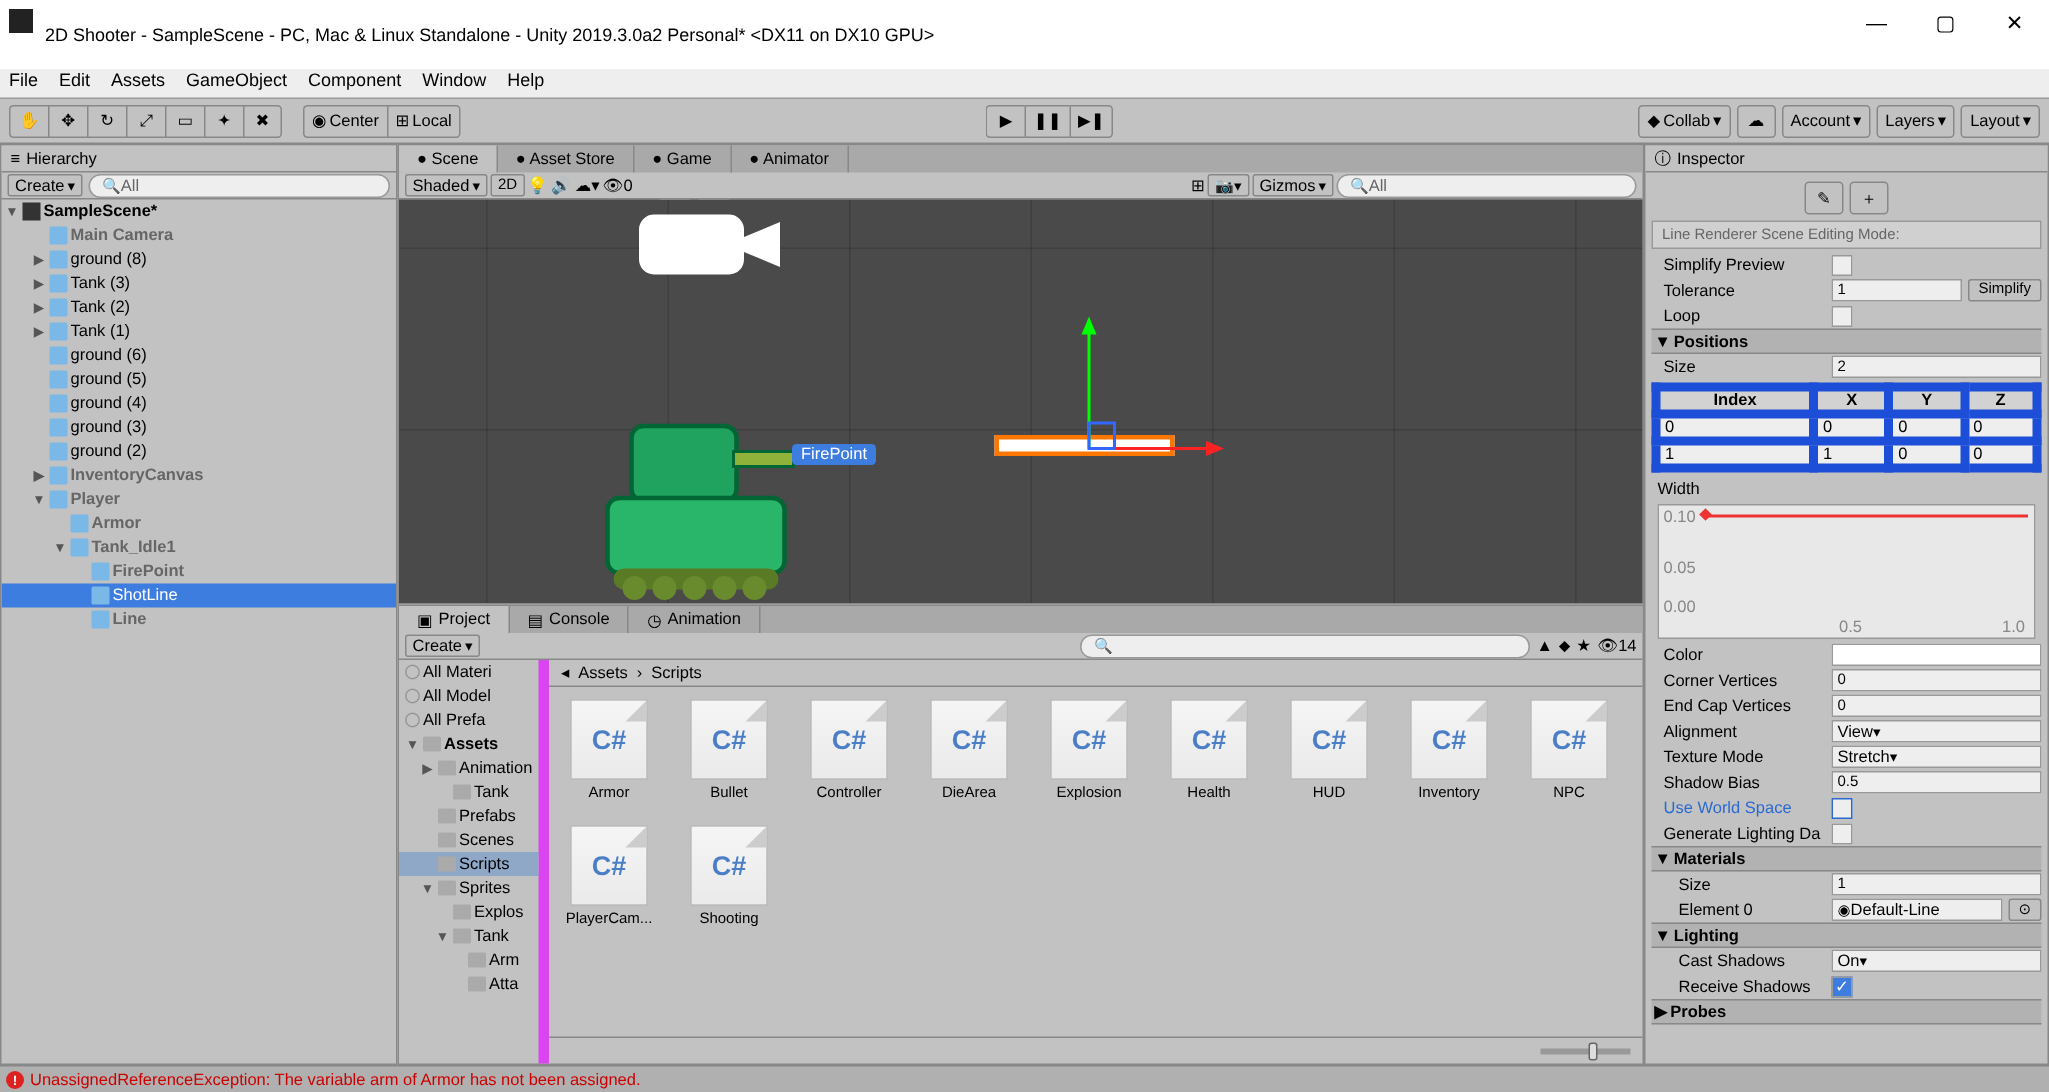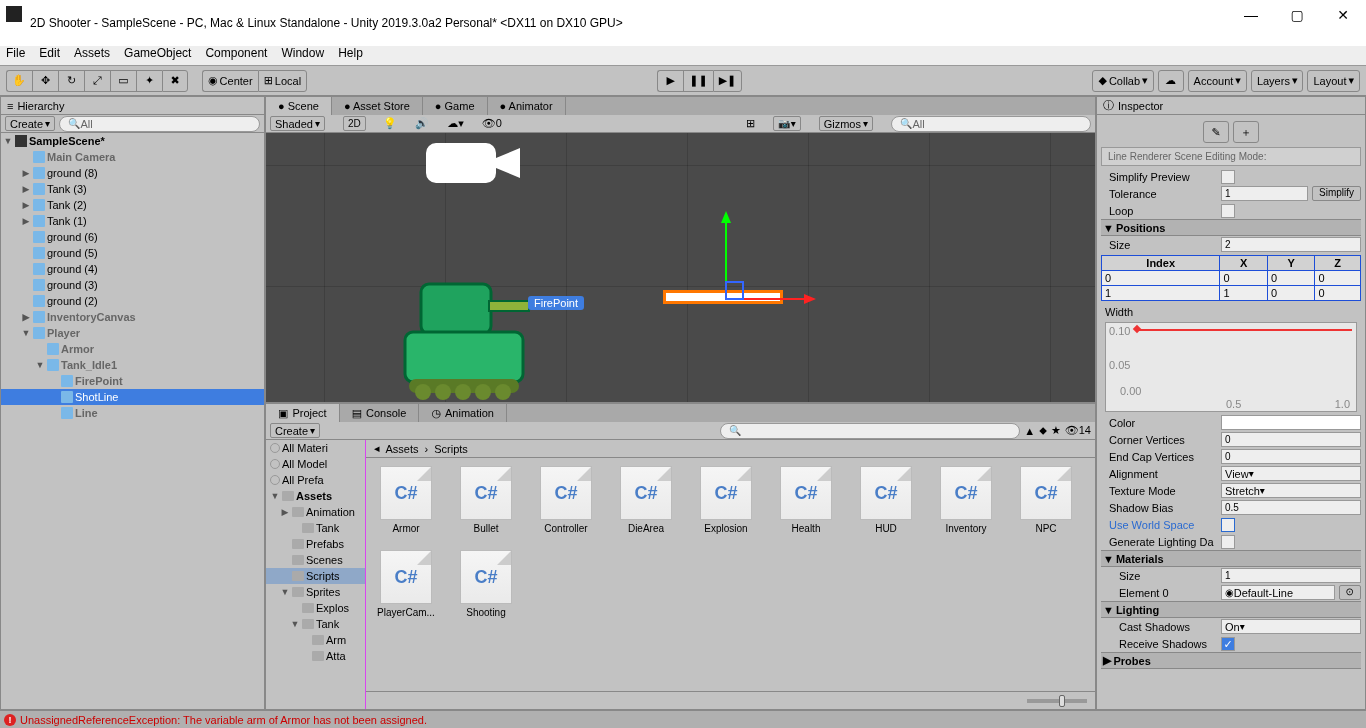--- a/index.html
+++ b/index.html
@@ -30,51 +30,51 @@
 .hier-item.sel { background:#3e7de0; color:#fff; }
 .fold { width:10px; font-size:9px; color:#555; display:inline-block; text-align:center; }
 .cube-icon { width:12px; height:12px; background:#7ab8e8; display:inline-block; border-radius:1px; }
 .scene-icon { width:12px; height:12px; background:#333; display:inline-block; }
 .hier-item.dim { color:#666;font-weight:bold; }
 .center-col { flex:1; display:flex; flex-direction:column; }
 .scene-panel { flex:1; display:flex; flex-direction:column; border:1px solid #888; }
 .scene-tabs { height:18px; display:flex; align-items:center; background:#a9a9a9; }
 .scene-tab { padding:0 12px; height:18px; display:flex; align-items:center; gap:4px; border-right:1px solid #888; font-size:11px; }
 .scene-tab.active { background:#c2c2c2; }
-.scene-tools { height:18px; display:flex; align-items:center; padding:0 4px; gap:18px; border-bottom:1px solid #888; }
+.scene-tools { height:18px; display:flex; align-items:center; padding:0 4px; gap:2px; border-bottom:1px solid #888; }
 .dd { background:#c2c2c2; border:1px solid #888; height:15px; padding:0 4px; font-size:10px; display:flex; align-items:center; gap:2px; border-radius:2px; }
 .scene-view { flex:1; position:relative; background:#4a4a4a; overflow:hidden; }
 .grid-line-v { position:absolute; top:0; bottom:0; width:1px; background:rgba(0,0,0,0.15); }
 .grid-line-h { position:absolute; left:0; right:0; height:1px; background:rgba(0,0,0,0.15); }
 .inspector { width:270px; }
 .insp-body { flex:1; overflow:auto; padding:2px 4px; }
 .insp-row { display:flex; align-items:center; height:17px; gap:4px; }
 .insp-lbl { width:116px; font-size:11px; padding-left:8px; }
 .insp-fld { flex:1; height:15px; background:#eee; border:1px solid #999; font-size:10px; padding:0 3px; display:flex; align-items:center; }
 .insp-chk { width:14px; height:14px; background:#eee; border:1px solid #999; }
 .insp-sec { height:17px; display:flex; align-items:center; background:#b2b2b2; font-size:11px; font-weight:bold; padding-left:2px; border-top:1px solid #888; border-bottom:1px solid #888; gap:2px; }
 .btn-sm { background:#c2c2c2; border:1px solid #888; height:15px; padding:0 6px; font-size:10px; border-radius:2px; }
 .project-panel { flex:1; }
-.proj-left { width:100px; border-right:1px solid #d946ef; overflow:hidden; }
+.proj-left { width:100px; border-right:7px solid #d946ef; overflow:hidden; }
 .proj-body { flex:1; display:flex; min-height:0; }
 .proj-main { flex:1; display:flex; flex-direction:column; }
 .proj-crumb { height:18px; border-bottom:1px solid #888; display:flex; align-items:center; padding:0 8px; gap:6px; font-size:11px; }
 .proj-grid { flex:1; display:flex; flex-wrap:wrap; align-content:flex-start; padding:8px; gap:16px; overflow:auto; }
 .proj-item { width:64px; display:flex; flex-direction:column; align-items:center; gap:3px; }
 .cs-icon { width:52px; height:54px; background:linear-gradient(#f5f5f5,#eaeaea); border:1px solid #bbb; position:relative; display:flex; align-items:center; justify-content:center; }
 .cs-icon::before { content:""; position:absolute; top:0; right:0; width:14px; height:14px; background:linear-gradient(135deg,transparent 48%, #ccc 52%); }
 .cs-txt { color:#4a7ec7; font-size:18px; font-weight:bold; }
 .proj-item-lbl { font-size:10px; text-align:center; width:64px; overflow:hidden; white-space:nowrap; text-overflow:ellipsis; }
 .status-bar { height:18px; background:#b0b0b0; display:flex; align-items:center; padding:0 4px; gap:4px; color:#c00; font-size:11px; border-top:1px solid #888; }
 .err-icon { width:12px; height:12px; background:#d22; border-radius:50%; color:#fff; display:flex; align-items:center; justify-content:center; font-size:9px; font-weight:bold; }
 .tree-item { height:16px; display:flex; align-items:center; gap:2px; font-size:11px; }
 .folder-icon { width:12px; height:10px; background:#aaa; display:inline-block; border-radius:1px; }
 .search-mag { width:10px; height:10px; border:1px solid #999; border-radius:50%; display:inline-block; position:relative; flex-shrink:0; }
 .tbl { width:100%; border-collapse:collapse; font-size:10px; }
-.tbl th, .tbl td { border:1px solid #1d4ed8; height:15px; padding:0 3px; text-align:left; background:#eee; }
+.tbl th, .tbl td { border:6px solid #1d4ed8; height:15px; padding:0 3px; text-align:left; background:#eee; }
 .tbl th { background:#d2d2d2; text-align:center; }
 .width-graph { height:90px; background:#e8e8e8; border:1px solid #999; margin:2px 4px; position:relative; font-size:9px; color:#888; }
 </style>
 </head>
 <body>
 
 <div class="titlebar">
   <div class="titlebar-icon"></div>
   <div class="titlebar-title">2D Shooter - SampleScene - PC, Mac &amp; Linux Standalone - Unity 2019.3.0a2 Personal* &lt;DX11 on DX10 GPU&gt;</div>
   <div class="win-buttons">
@@ -386,21 +386,21 @@
               <td>0</td>
             </tr>
       </tbody>
         </table>
       <div class="insp-row">
           <span class="insp-lbl" style="padding-left:4px">Width</span>
         </div>
       <div class="width-graph">
         <div style="position:absolute;left:3px;top:2px">0.10</div>
         <div style="position:absolute;left:3px;top:36px">0.05</div>
-        <div style="position:absolute;left:14px;bottom:14px">0.00</div>
+        <div style="position:absolute;left:3px;bottom:14px">0.00</div>
         <div style="position:absolute;left:30px;top:6px;right:4px;height:2px;background:#e33"></div>
         <div style="position:absolute;left:28px;top:3px;width:6px;height:6px;background:#e33;transform:rotate(45deg)"></div>
         <div style="position:absolute;left:48%;bottom:1px">0.5</div>
         <div style="position:absolute;right:6px;bottom:1px">1.0</div>
       </div>
       <div class="insp-row">
           <span class="insp-lbl">Color</span>
           <span class="insp-fld" style="background:#fff"></span>
         </div>
       <div class="insp-row">

